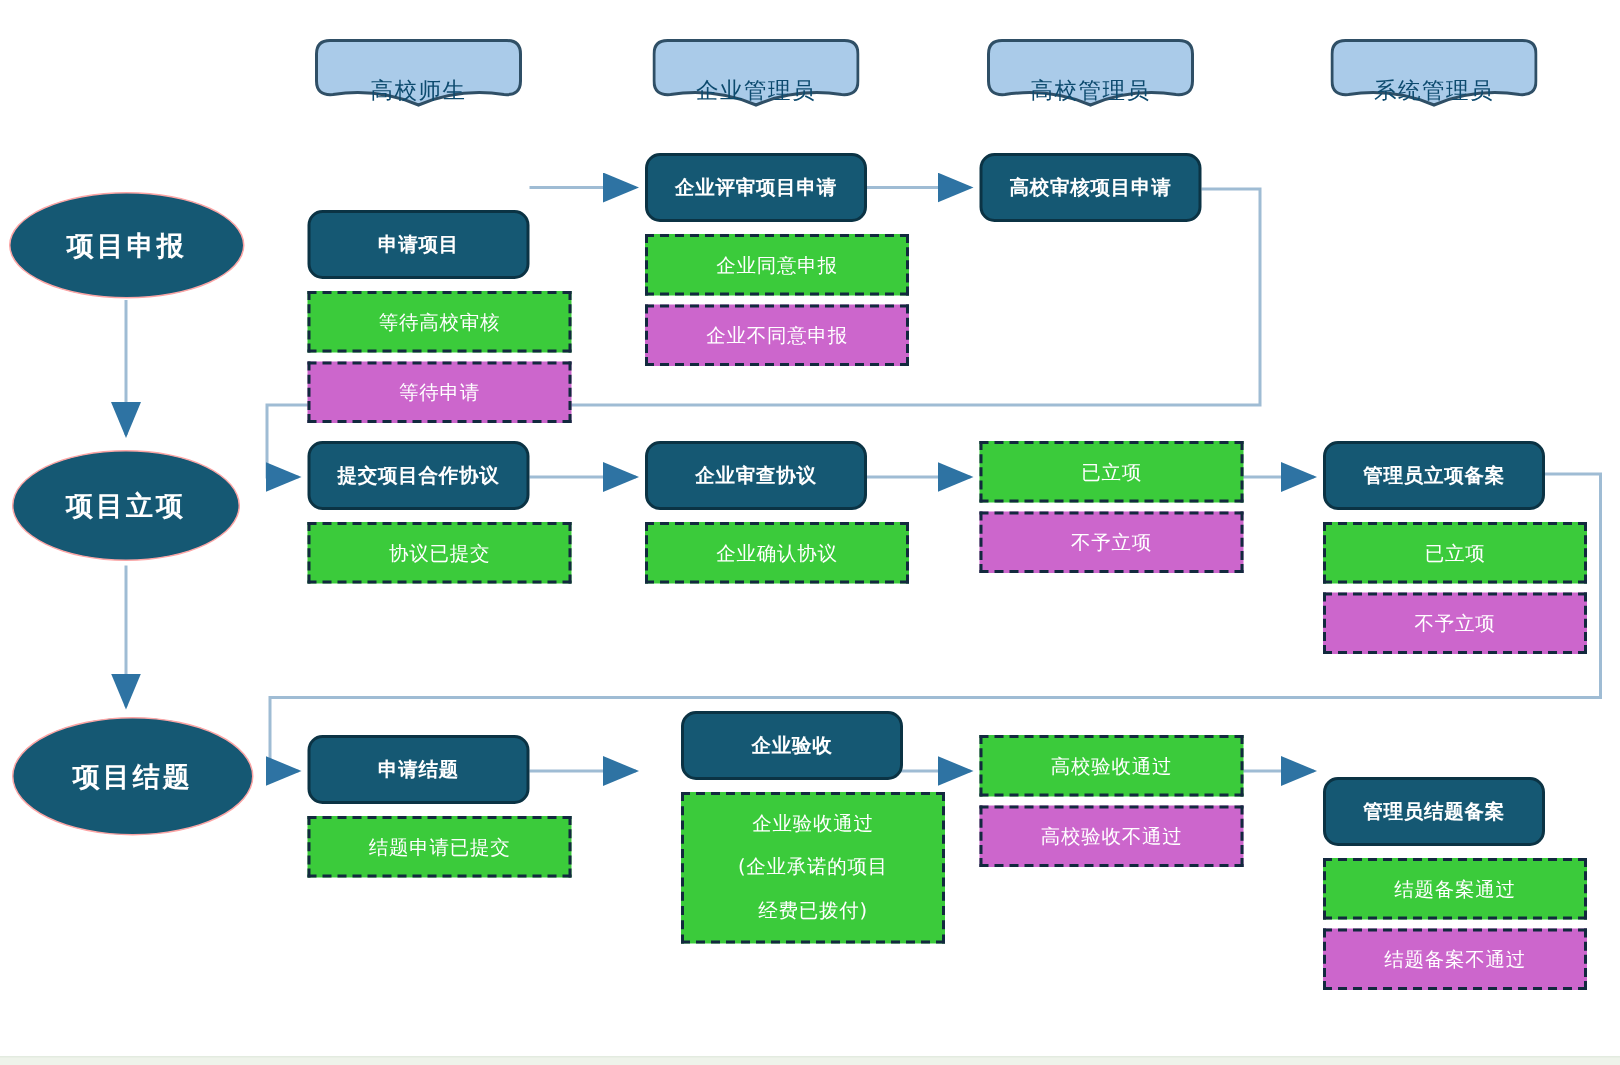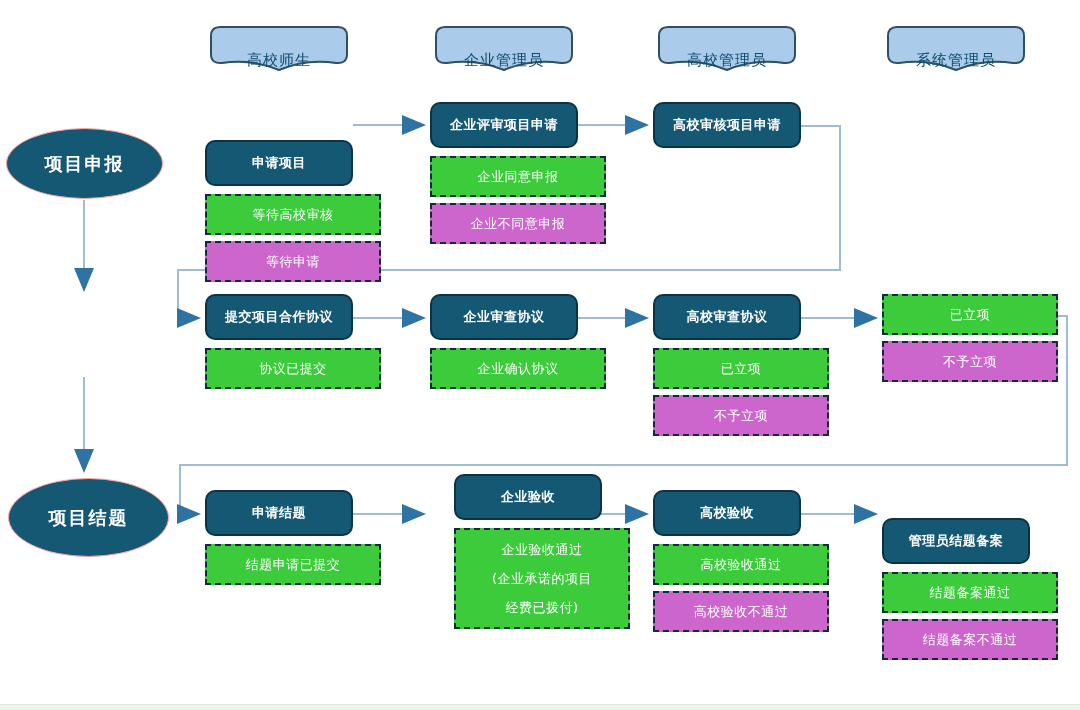--- a/index.html
+++ b/index.html
@@ -101,20 +101,21 @@
     <div class="lbl">高校管理员</div>
   </div>
   <div class="lane" style="left:887px;top:26px;">
     <svg width="138" height="48" viewBox="0 0 138 48">
       <path d="M10,1 H128 Q137,1 137,10 V28 Q137,38 126,37 C106,34 88,36 69,44 C50,36 32,34 12,37 Q1,38 1,28 V10 Q1,1 10,1 Z" fill="#aacbe9" stroke="#2f4f66" stroke-width="2"></path>
     </svg>
     <div class="lbl">系统管理员</div>
   </div>
 
   <div class="phase" style="left:6px;top:128px;width:157px;height:71px;">项目申报</div>
+  <div class="phase" style="left:8px;top:300px;width:152px;height:74px;">项目立项</div>
   <div class="phase" style="left:8px;top:478px;width:161px;height:79px;text-align:center;">项目结题</div>
 
   <div id="cells">
       <div class="cell" style="left: 205px; top: 116px; margin-top: 24px;">
         <div class="action">申请项目</div>
         <div class="status green">等待高校审核</div>
         <div class="status purple">等待申请</div>
       </div>
       <div class="cell" style="left: 430px; top: 102px;">
         <div class="action">企业评审项目申请</div>
@@ -126,40 +127,39 @@
       </div>
       <div class="cell" style="left: 205px; top: 294px;">
         <div class="action">提交项目合作协议</div>
         <div class="status green">协议已提交</div>
       </div>
       <div class="cell" style="left: 430px; top: 294px;">
         <div class="action">企业审查协议</div>
         <div class="status green">企业确认协议</div>
       </div>
       <div class="cell" style="left: 653px; top: 294px;">
-        <div class="action">高校审查协议</div>
         <div class="status green">已立项</div>
         <div class="status purple">不予立项</div>
       </div>
       <div class="cell" style="left: 882px; top: 294px;">
+        <div class="action">管理员立项备案</div>
         <div class="status green">已立项</div>
         <div class="status purple">不予立项</div>
       </div>
       <div class="cell" style="left: 205px; top: 490px;">
         <div class="action">申请结题</div>
         <div class="status green">结题申请已提交</div>
       </div>
       <div class="cell" style="left: 430px; top: 474px; margin-left: 24px;">
         <div class="action">企业验收</div>
         <div class="status green tall">企业验收通过
 (企业承诺的项目
 经费已拨付)</div>
       </div>
       <div class="cell" style="left: 653px; top: 490px;">
-        <div class="action">高校验收</div>
         <div class="status green">高校验收通过</div>
         <div class="status purple">高校验收不通过</div>
       </div>
       <div class="cell" style="left: 882px; top: 490px; margin-top: 28px;">
         <div class="action">管理员结题备案</div>
         <div class="status green">结题备案通过</div>
         <div class="status purple">结题备案不通过</div>
       </div>
     </div>
 

